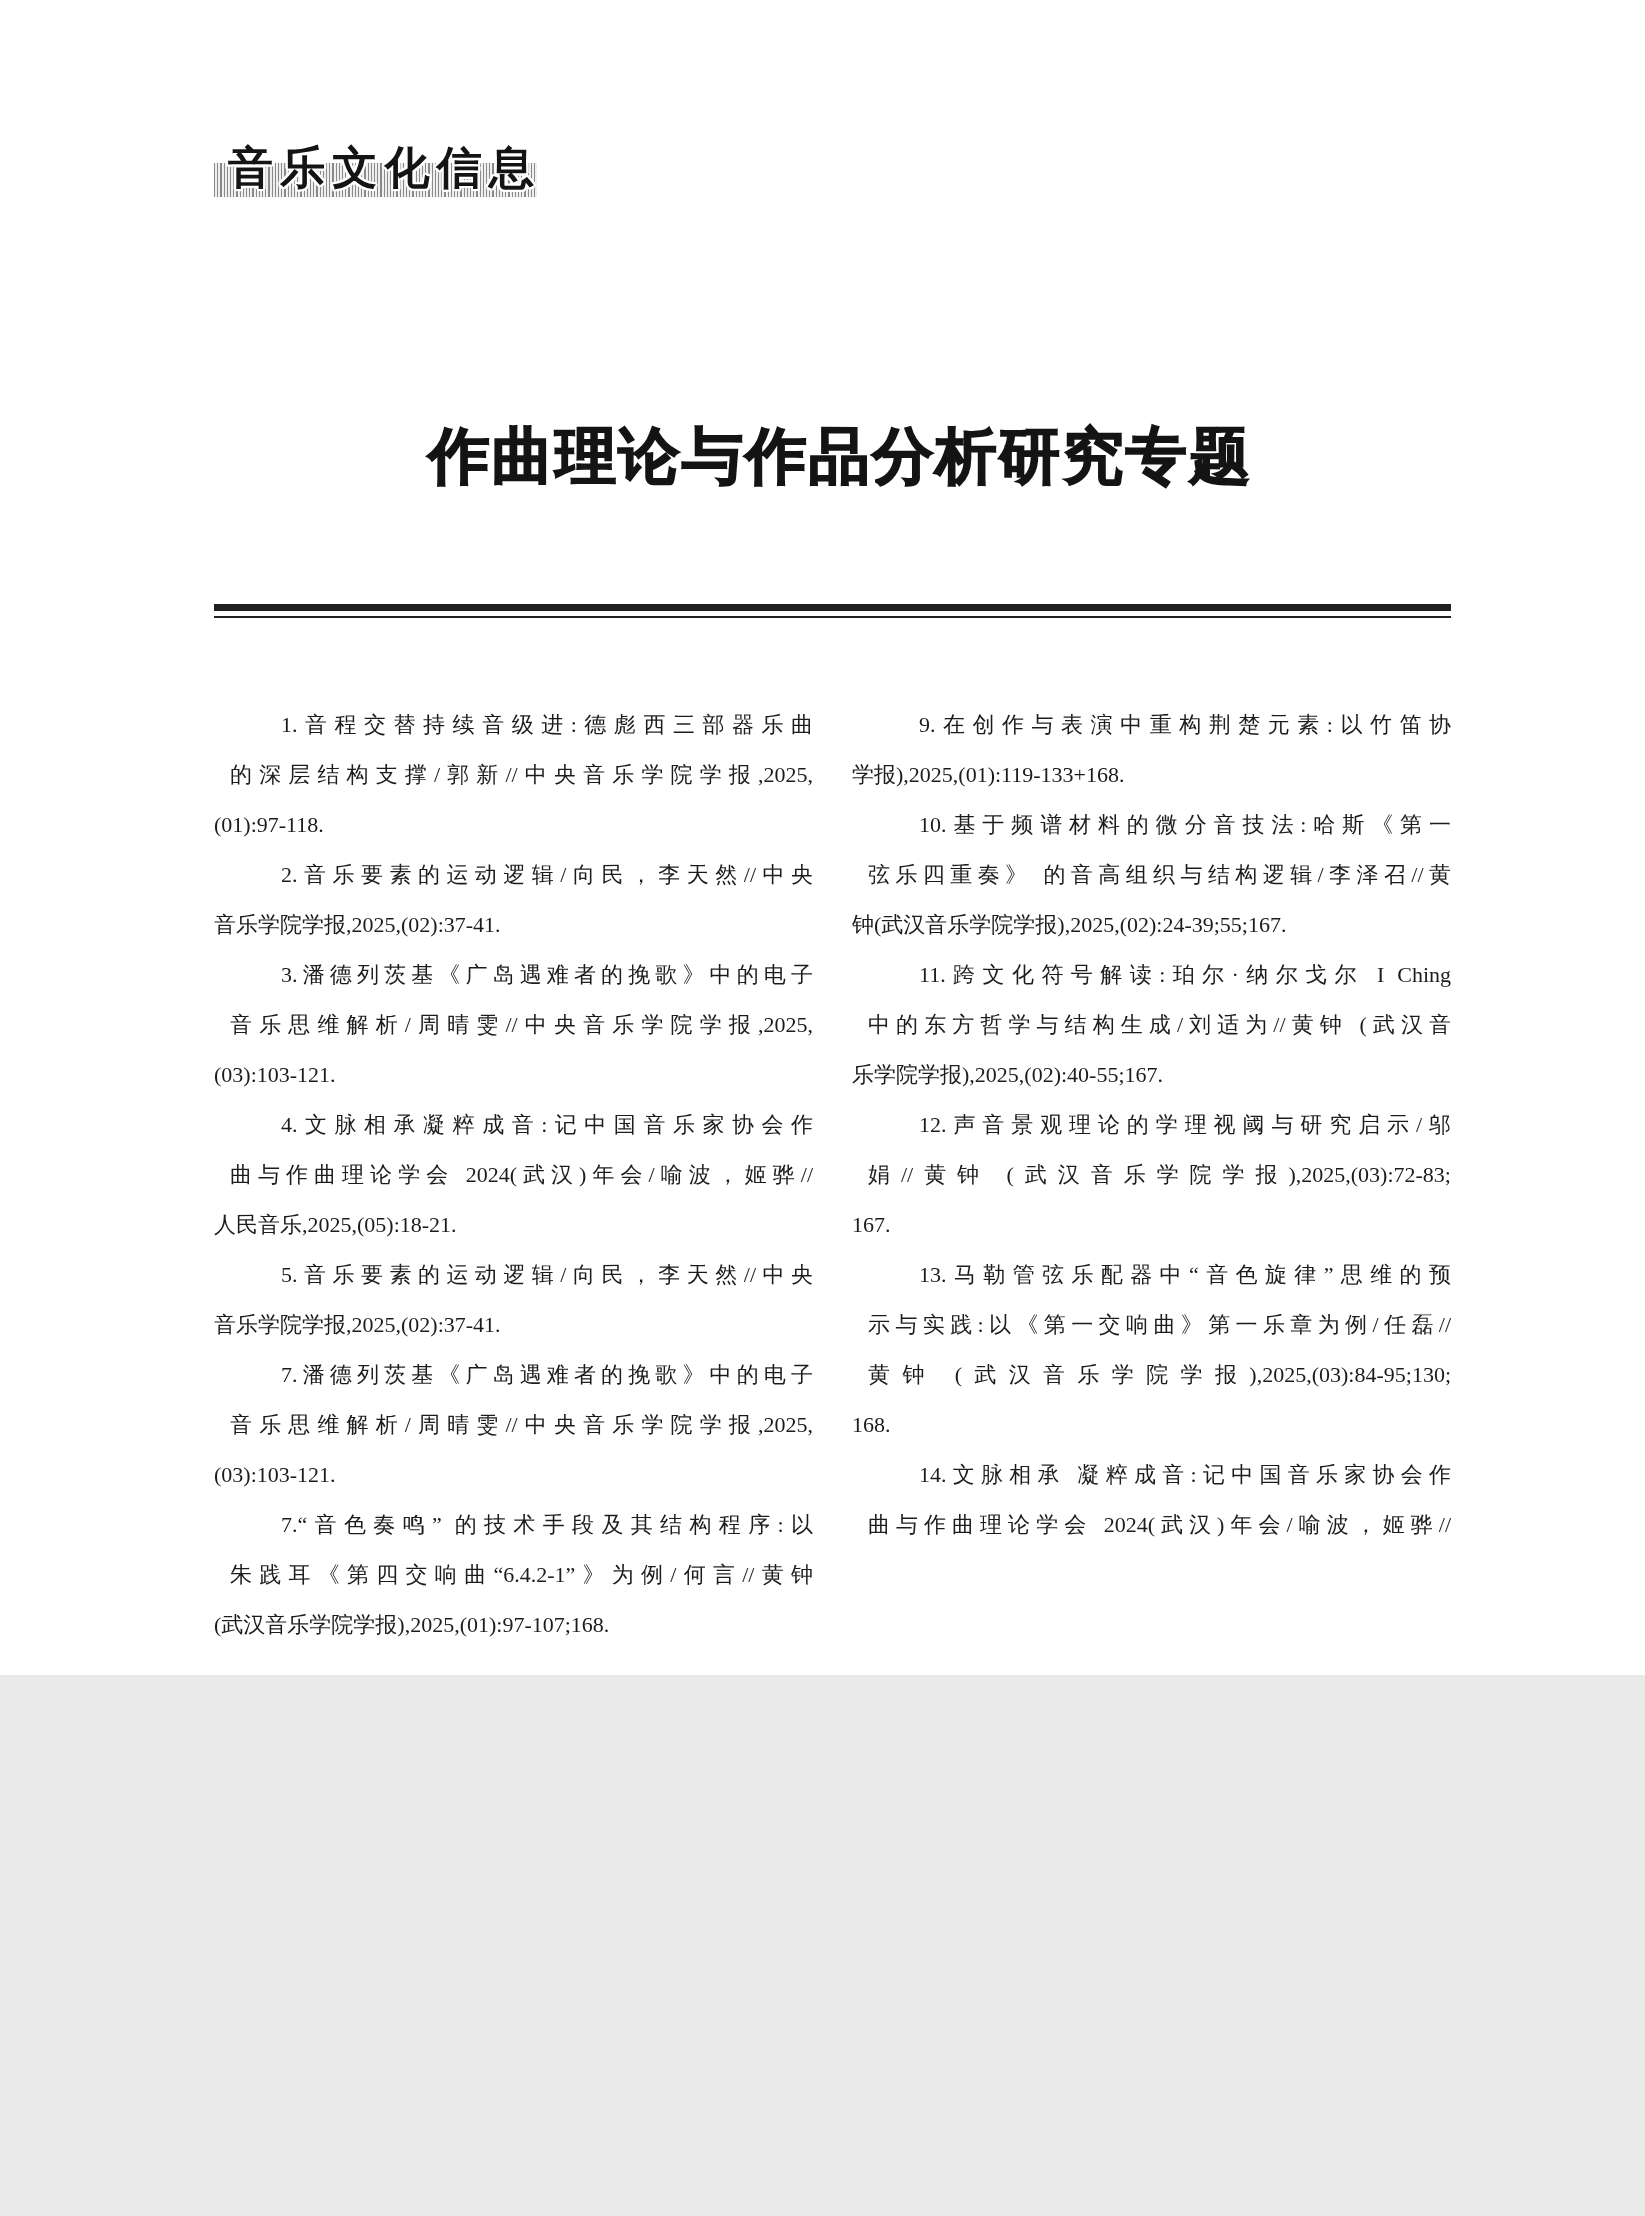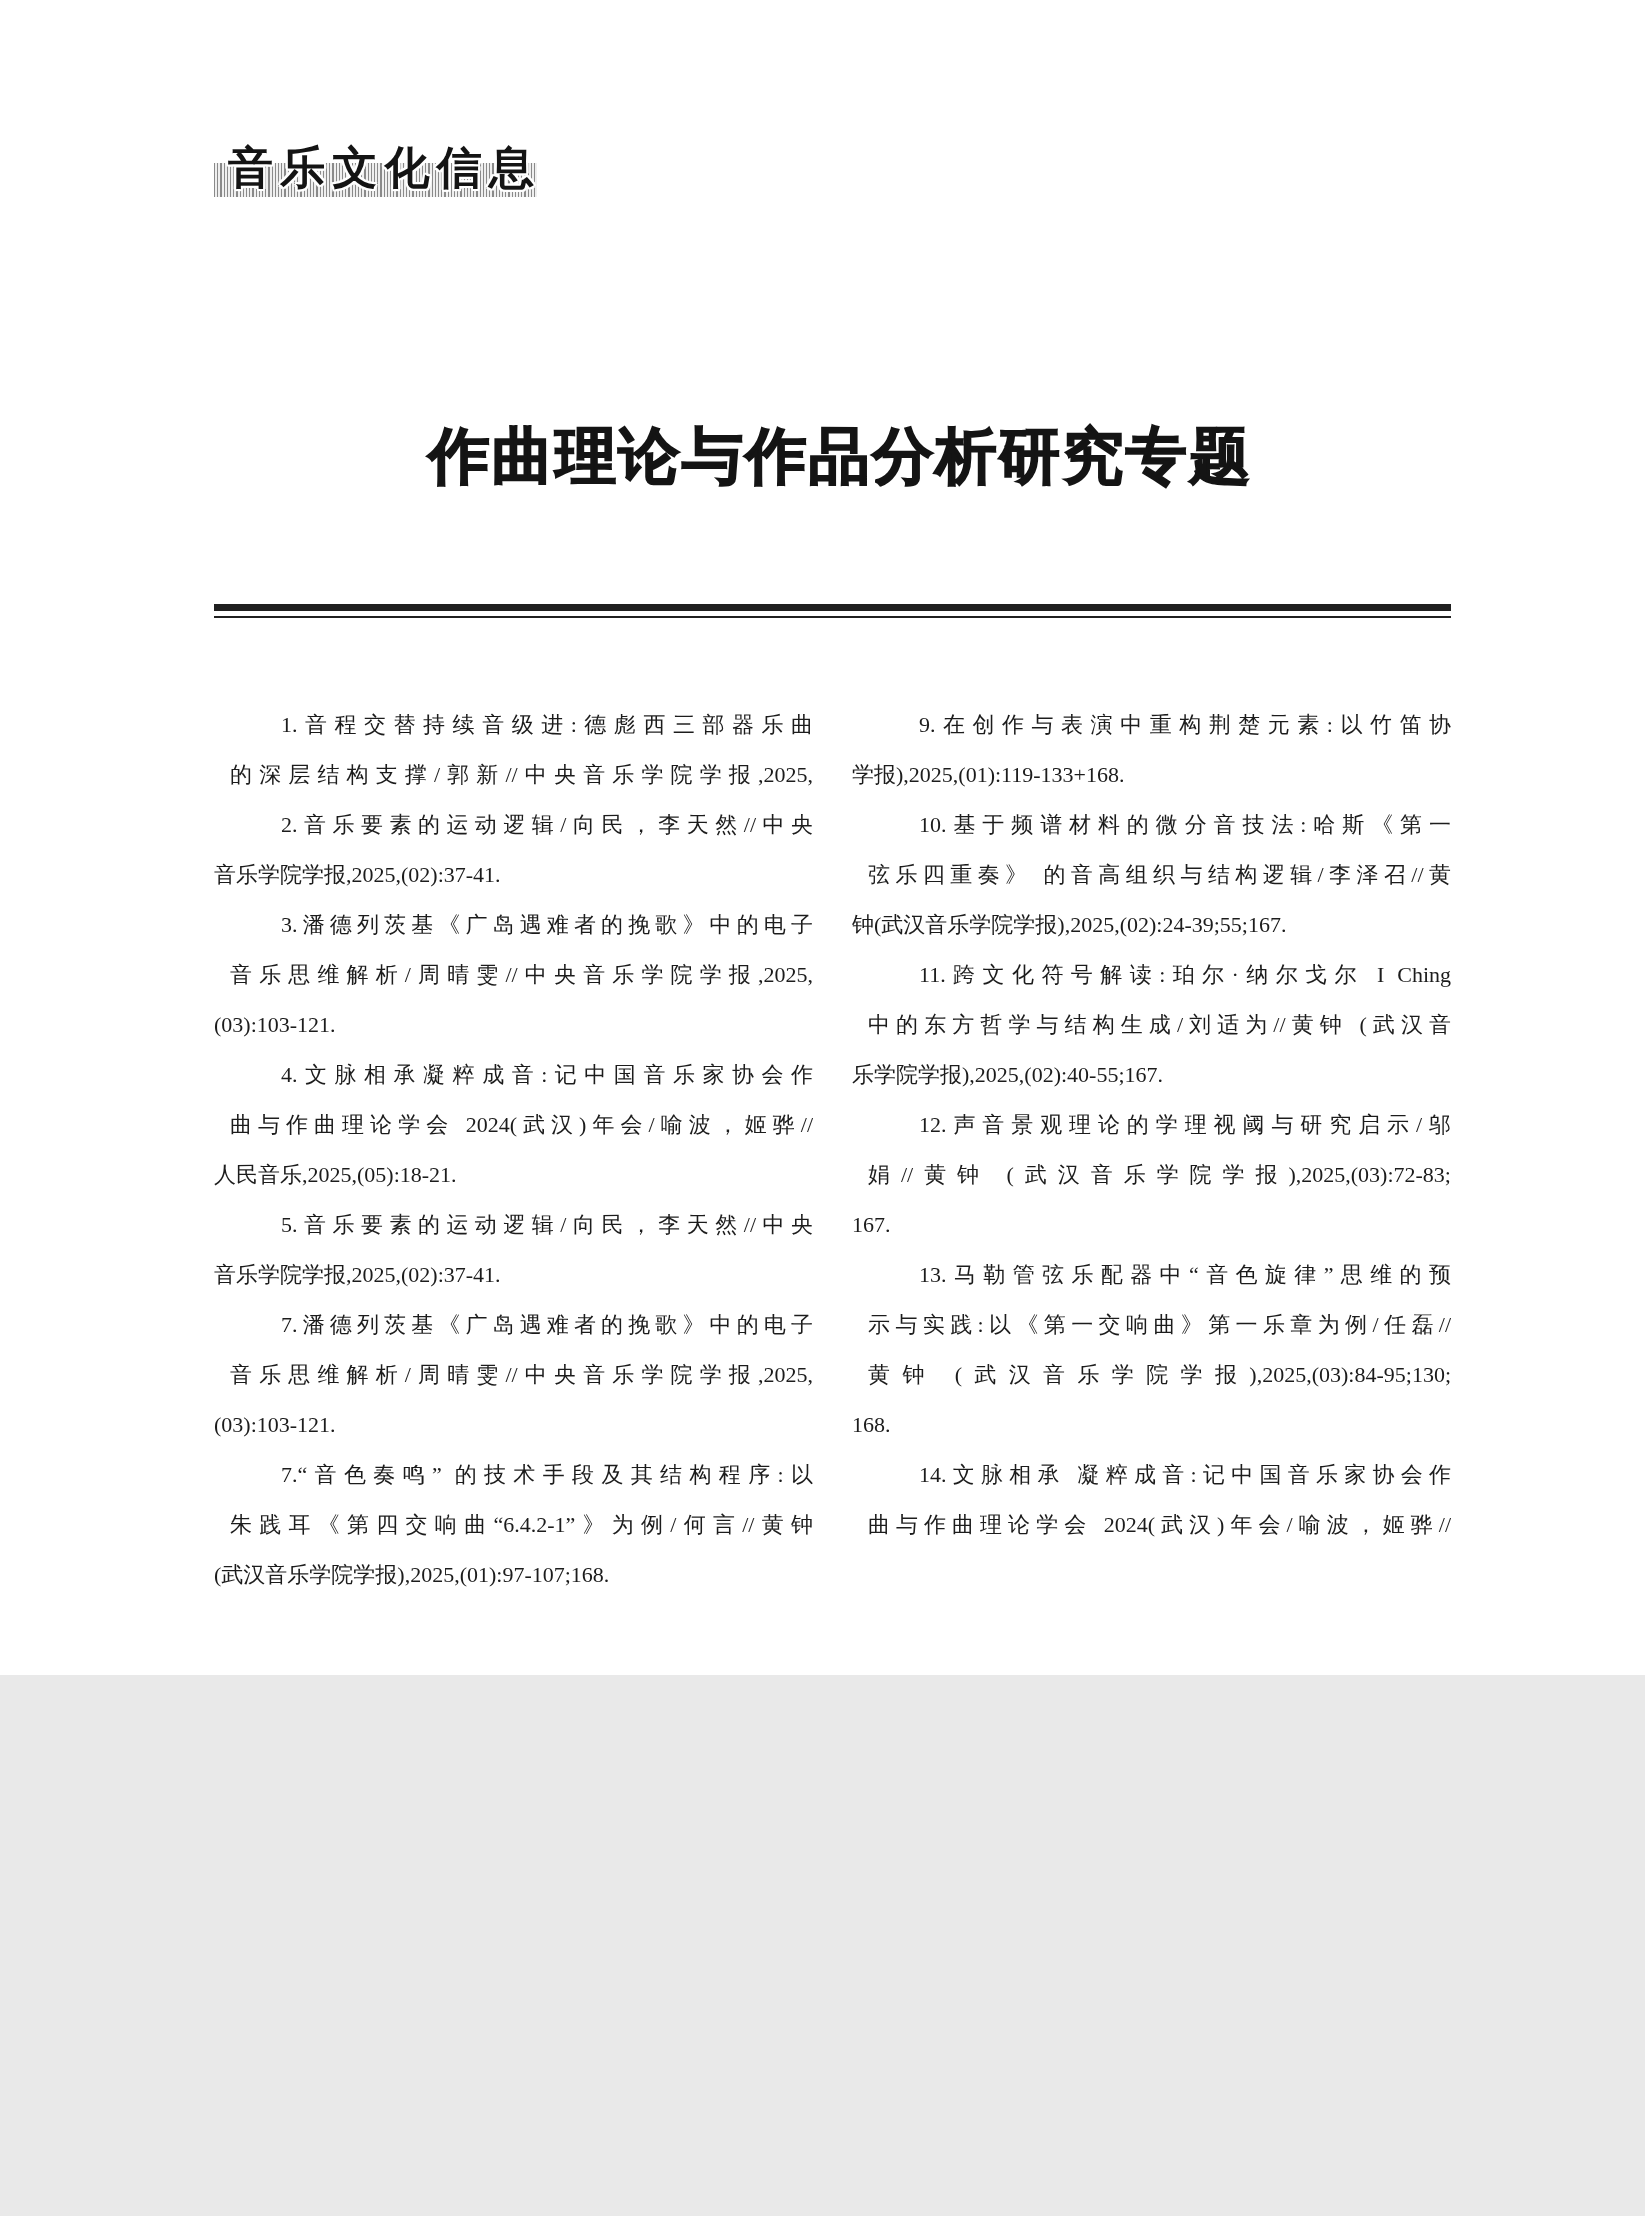--- a/index.html
+++ b/index.html
@@ -91,20 +91,21 @@
   <h1 class="main-title">作曲理论与作品分析研究专题</h1>
 
   <div class="rule rule-thick"></div>
   <div class="rule rule-thin"></div>
 
   <div class="columns">
     <div class="col">
 
     <div class="bib-line t-first">1.音程交替持续音级进:德彪西三部器乐曲</div>
         <div class="bib-line t-fill">的深层结构支撑/郭新//中央音乐学院学报,2025,</div>
+        <div class="bib-line t-end">(01):97-118.</div>
         <div class="bib-line t-first">2.音乐要素的运动逻辑/向民，李天然//中央</div>
         <div class="bib-line t-end">音乐学院学报,2025,(02):37-41.</div>
         <div class="bib-line t-first">3.潘德列茨基《广岛遇难者的挽歌》中的电子</div>
         <div class="bib-line t-fill">音乐思维解析/周晴雯//中央音乐学院学报,2025,</div>
         <div class="bib-line t-end">(03):103-121.</div>
         <div class="bib-line t-first">4.文脉相承凝粹成音:记中国音乐家协会作</div>
         <div class="bib-line t-fill">曲与作曲理论学会 2024(武汉)年会/喻波，姬骅//</div>
         <div class="bib-line t-end">人民音乐,2025,(05):18-21.</div>
         <div class="bib-line t-first">5.音乐要素的运动逻辑/向民，李天然//中央</div>
         <div class="bib-line t-end">音乐学院学报,2025,(02):37-41.</div>

